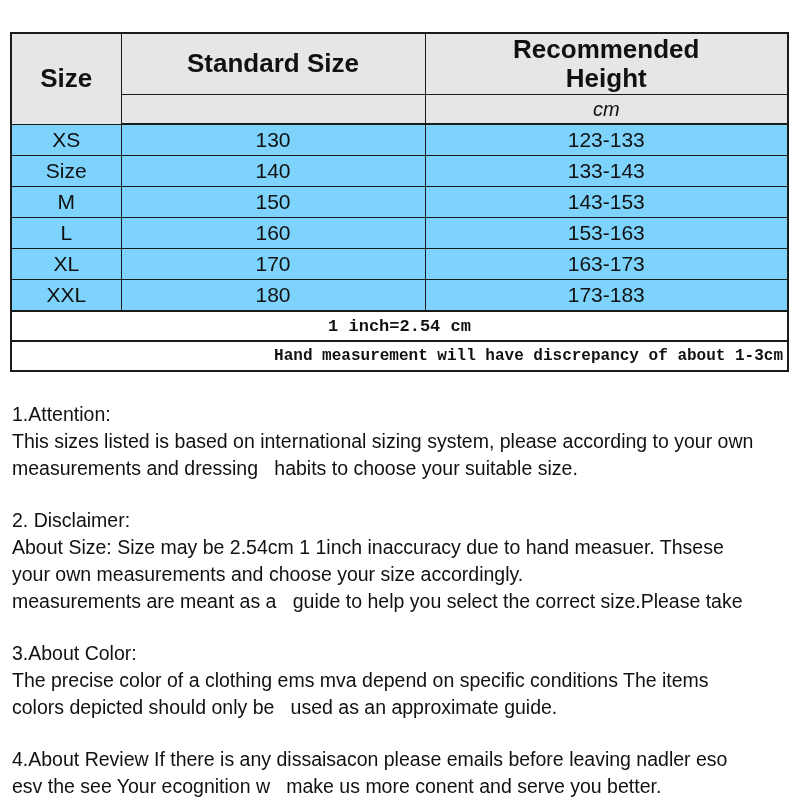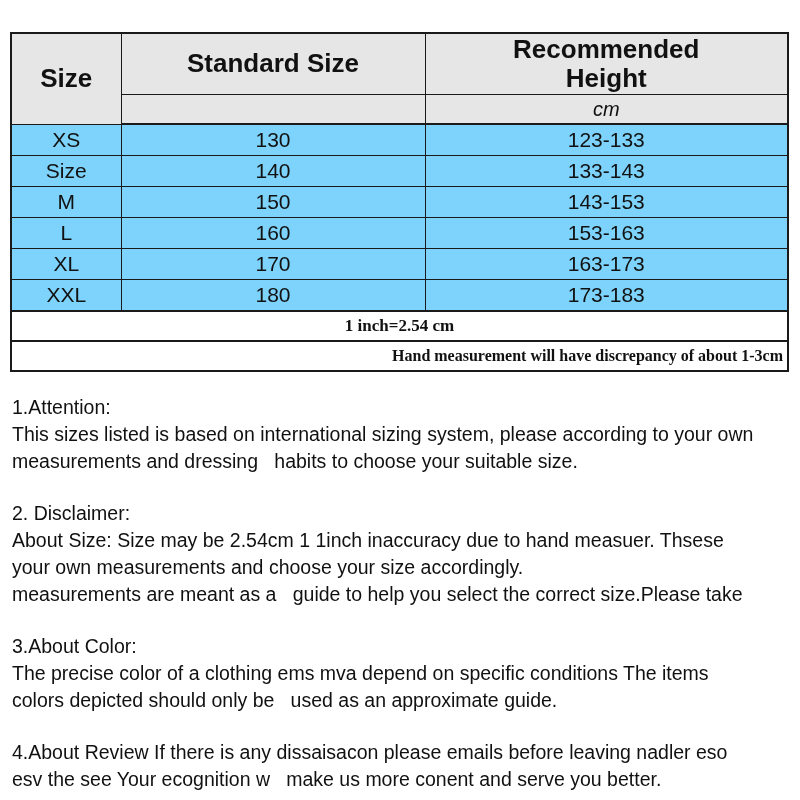--- a/index.html
+++ b/index.html
@@ -53,32 +53,32 @@
     max-width: 250px;
     margin: 0 auto;
   }
   tr.d-row td {
     height: 30px;
     font-size: 21px;
     background: #7dd3fc;
   }
   tr.note-row td {
     height: 28px;
-    font-family: Liberation Serif, serif;
+    font-family: Liberation Mono, monospace;
     font-weight: bold;
     font-size: 17px;
     border-top-width: 2px;
     background: #ffffff;
   }
   tr.note-row.hand td {
     font-size: 16px;
     text-align: right;
   }
   .notes {
-    padding-top: 22px;
+    padding-top: 29px;
     padding-left: 2px;
     font-size: 19.5px;
     line-height: 27px;
   }
   .para { margin: 0 0 25px 0; }
   .para .line { white-space: pre; }
 </style>
 </head>
 <body>
 

